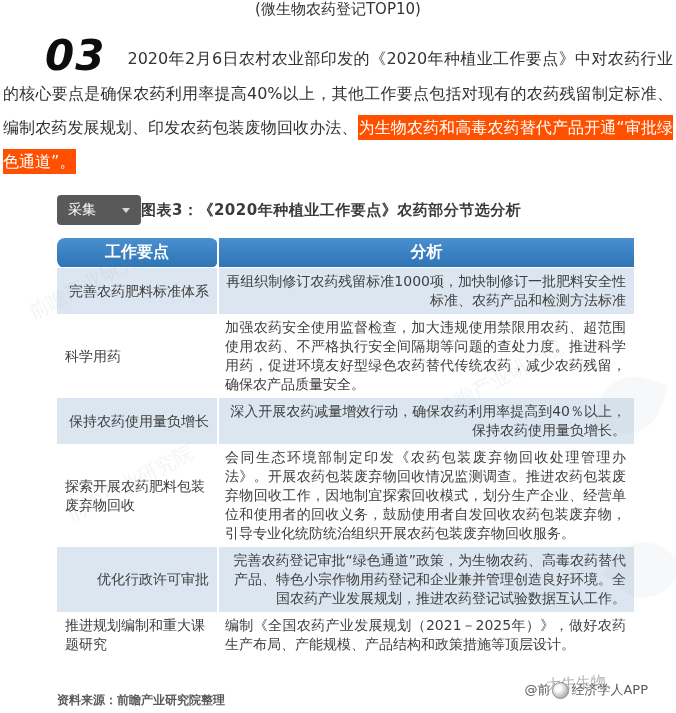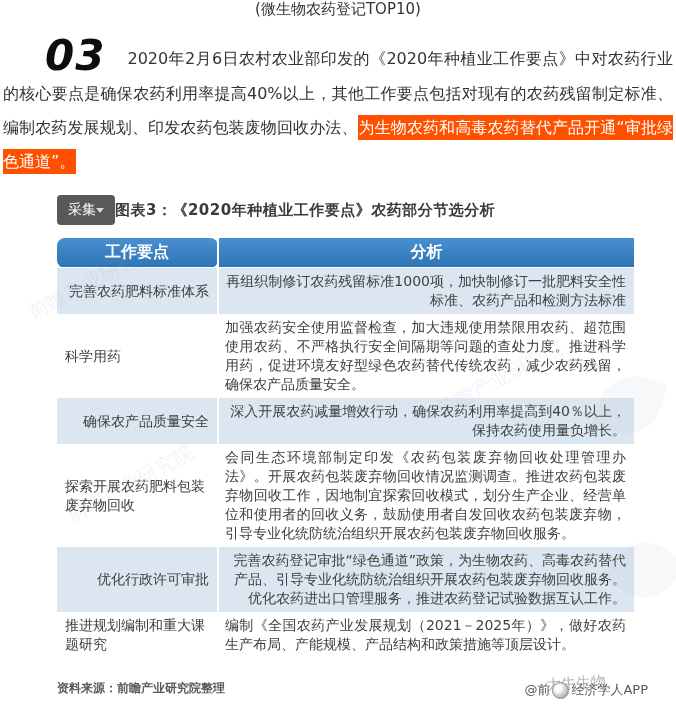--- a/index.html
+++ b/index.html
@@ -51,21 +51,21 @@
   .collect-btn {
     background:#595959;
     color:#ffffff;
     border:none;
     border-radius:4px;
     font-size:14px;
     font-family:inherit;
     padding:6px 11px;
     display:flex;
     align-items:center;
-    gap:0;
+    gap:26px;
     cursor:pointer;
   }
   .caret {
     width:0; height:0;
     border-left:4px solid transparent;
     border-right:4px solid transparent;
     border-top:5px solid #d9d9d9;
     display:inline-block;
   }
   .chart-title {
@@ -104,21 +104,21 @@
   }
   table.data-table td:first-child {
     border-right:2px solid #ffffff;
     padding-left:8px;
     text-align:left;
   }
   table.data-table tr.alt td { background:#dce6f1;text-align:right; }
 
   .footer-source {
     position:absolute;
-    left:57px; bottom:16px;
+    left:57px; bottom:4px;
     font-size:12px;
     font-weight:bold;
     color:#595959;
   }
   .footer-credit {
     position:absolute;
     right:28px; bottom:14px;
     font-size:13px;
     color:#595959;
     display:flex;
@@ -190,30 +190,30 @@
   <tbody>
     <tr class="alt">
       <td>完善农药肥料标准体系</td>
       <td>再组织制修订农药残留标准1000项，加快制修订一批肥料安全性标准、农药产品和检测方法标准</td>
     </tr>
     <tr>
       <td>科学用药</td>
       <td>加强农药安全使用监督检查，加大违规使用禁限用农药、超范围使用农药、不严格执行安全间隔期等问题的查处力度。推进科学用药，促进环境友好型绿色农药替代传统农药，减少农药残留，确保农产品质量安全。</td>
     </tr>
     <tr class="alt">
-      <td>确保农产品质量安全</td>
+      <td>保持农药使用量负增长</td>
       <td>深入开展农药减量增效行动，确保农药利用率提高到40％以上，保持农药使用量负增长。</td>
     </tr>
     <tr>
       <td>探索开展农药肥料包装废弃物回收</td>
       <td>会同生态环境部制定印发《农药包装废弃物回收处理管理办法》。开展农药包装废弃物回收情况监测调查。推进农药包装废弃物回收工作，因地制宜探索回收模式，划分生产企业、经营单位和使用者的回收义务，鼓励使用者自发回收农药包装废弃物，引导专业化统防统治组织开展农药包装废弃物回收服务。</td>
     </tr>
     <tr class="alt">
       <td>优化行政许可审批</td>
-      <td>完善农药登记审批“绿色通道”政策，为生物农药、高毒农药替代产品、引导专业化统防统治组织开展农药包装废弃物回收服务。优化农药进出口管理服务，推进农药登记试验数据互认工作。</td>
+      <td>完善农药登记审批“绿色通道”政策，为生物农药、高毒农药替代产品、特色小宗作物用药登记和企业兼并管理创造良好环境。全国农药产业发展规划，推进农药登记试验数据互认工作。</td>
     </tr>
     <tr>
       <td>推进规划编制和重大课题研究</td>
       <td>编制《全国农药产业发展规划（2021－2025年）》，做好农药生产布局、产能规模、产品结构和政策措施等顶层设计。</td>
     </tr>
   </tbody>
 </table>
 
 <div class="wm wm-1">前瞻产业研究院</div>
 <div class="wm wm-2">前瞻产业研究院</div>

